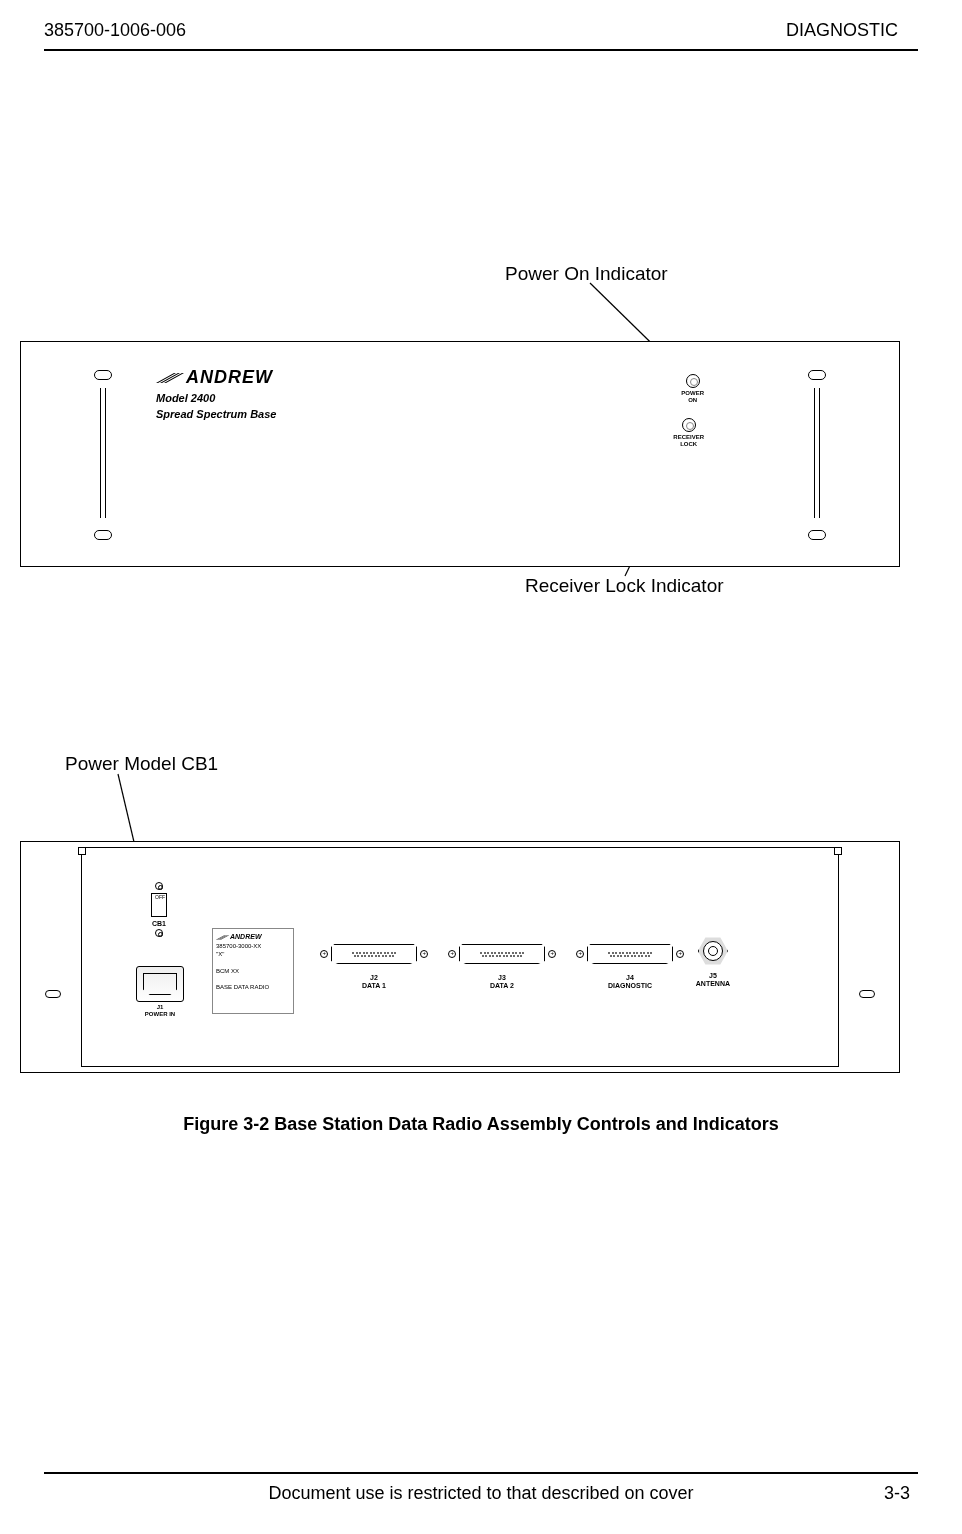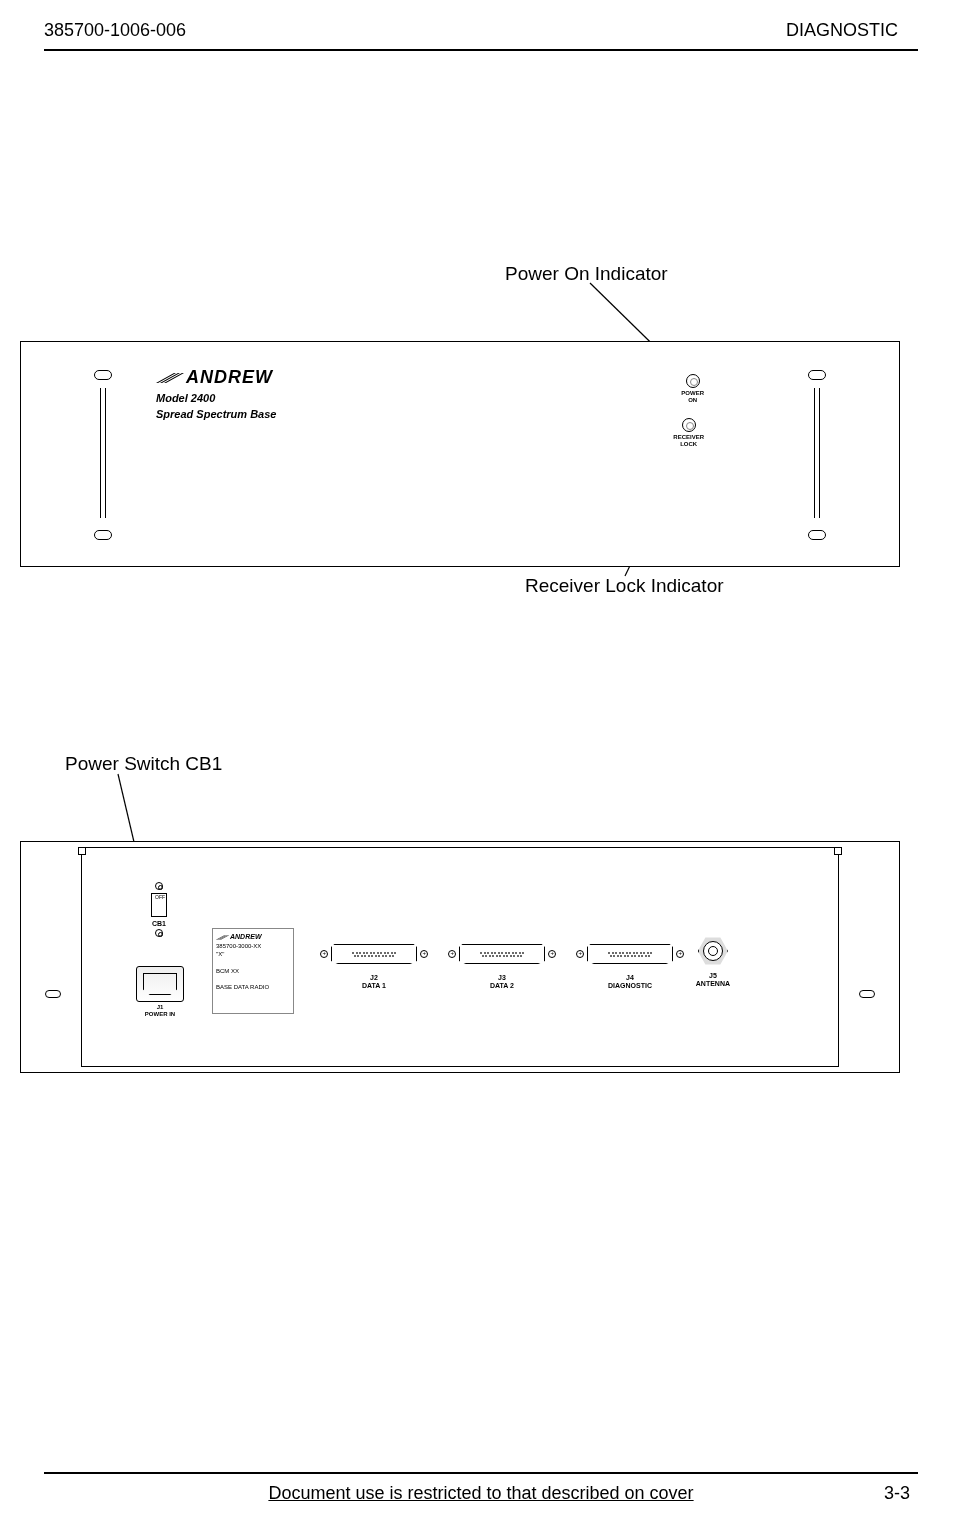--- a/index.html
+++ b/index.html
@@ -371,41 +371,40 @@
       border-top: 2px solid #000;
     }
     .footer {
       position: absolute;
       bottom: 30px;
       left: 44px;
       right: 44px;
       display: flex;
       justify-content: center;
       font-size: 18px;
-      text-decoration: underline;
     }
     .page-num {
       position: absolute;
       right: 8px;
     }
   </style>
 </head>
 <body>
 
 <div class="header">
   <span>385700-1006-006</span>
   <span>DIAGNOSTIC</span>
 </div>
 <hr class="header-rule">
 
 <div class="content">
 
   <div class="callout-poweron">Power On Indicator</div>
   <div class="callout-recv">Receiver Lock Indicator</div>
-  <div class="callout-switch">Power Switch CB1</div>
+  <div class="callout-switch">Power Model CB1</div>
 
   <svg class="arrow-svg" style="top:232px;left:590px;" width="120" height="110">
     <defs>
       <marker id="ah1" markerWidth="8" markerHeight="8" refX="7" refY="4" orient="auto">
         <path d="M0,0 L8,4 L0,8 Z" fill="#000"></path>
       </marker>
     </defs>
     <line x1="0" y1="0" x2="98" y2="96" stroke="#000" stroke-width="1.2" marker-end="url(#ah1)"></line>
   </svg>
 
@@ -633,20 +632,21 @@
         </div>
         <div class="conn-label">
           <div>J5</div>
           <div>ANTENNA</div>
         </div>
       </div>
 
     </div>
   </div>
 
+  <div class="figure-caption">Figure 3-2  Base Station Data Radio Assembly Controls and Indicators</div>
 
 </div>
 
 <hr class="footer-rule">
 <div class="footer">
   <span>Document use is restricted to that described on cover</span>
   <span class="page-num">3-3</span>
 </div>
 
 </body></html>

